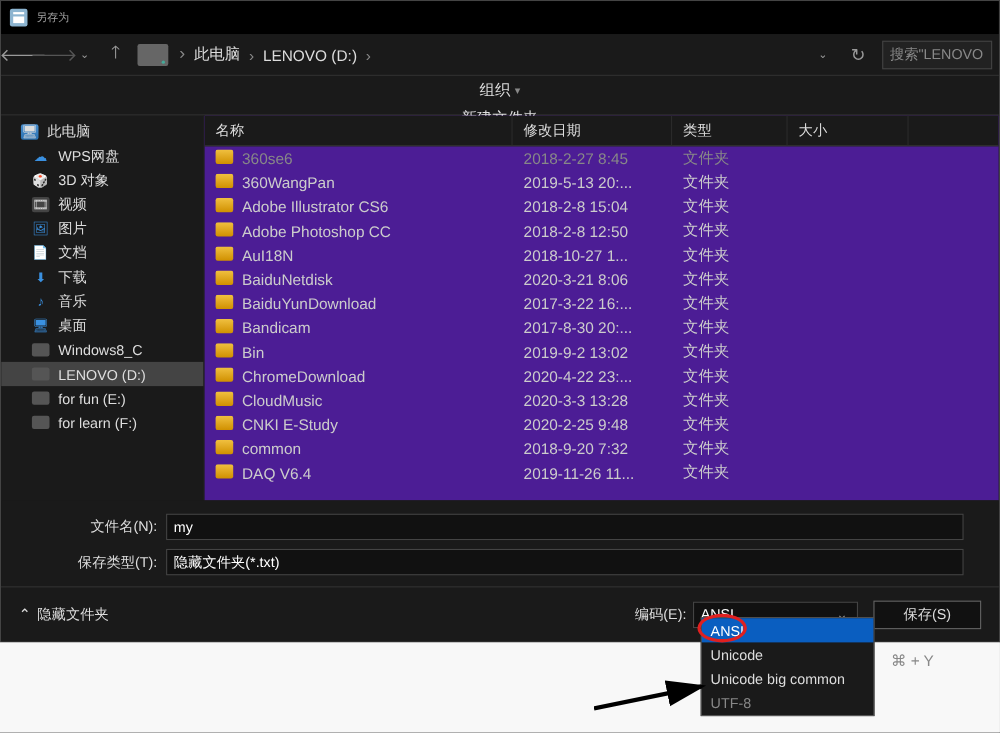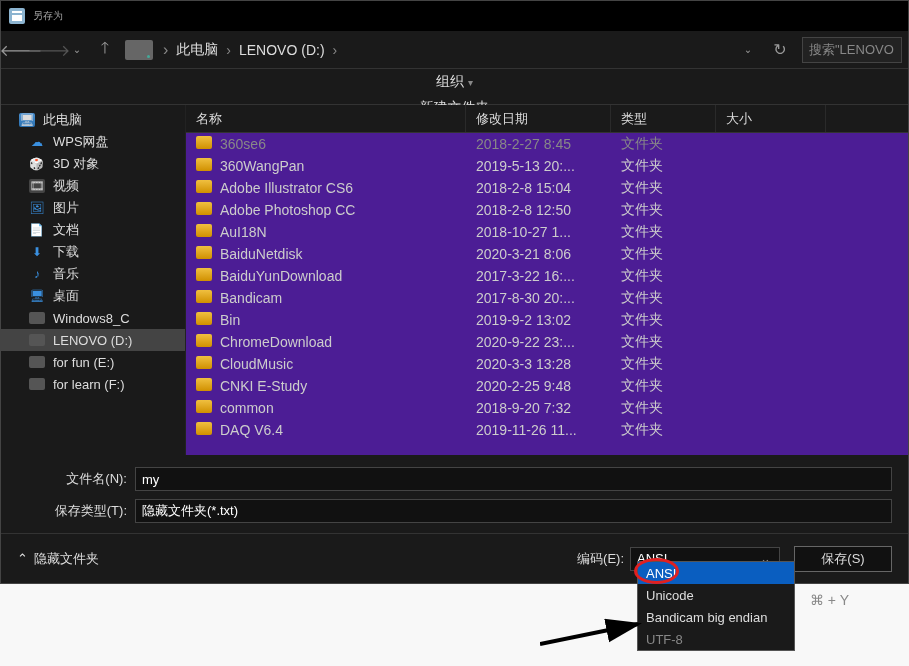--- a/index.html
+++ b/index.html
@@ -56,21 +56,21 @@
 .col-type{ flex:0 0 105px;}
 .col-size{ flex:0 0 110px;}
 
 .rows{ flex:1; overflow-y:auto;}
 .filerow{ display:flex; height:22px; align-items:center; font-size:14px; color:#ccc; cursor:pointer;}
 .filerow > div{ padding:0 10px; white-space:nowrap; overflow:hidden; text-overflow:ellipsis;}
 .folder-icon{ width:16px; height:13px; background:linear-gradient(#f0c040,#d09000); border-radius:2px; margin-right:8px; display:inline-block; position:relative;}
 .folder-icon::before{content:"";position:absolute;top:-3px;left:0;width:7px;height:3px;background:#d09000;border-radius:2px 2px 0 0;}
 
 
-.bottom{ background:#1a1a1a; padding:8px 0 6px; }
+.bottom{ background:#1a1a1a; padding:8px 16px 6px; }
 .inputrow{ display:flex; align-items:center; padding:4px 16px; gap:8px;}
 .inputrow label{ width:110px; text-align:right; font-size:13px; color:#ddd;}
 .inputrow .field{ flex:1; height:24px; background:#111; border:1px solid #444; color:#fff; font-size:13px; padding:0 6px; display:flex; align-items:center;}
 
 
 .footer{ height:50px; display:flex; align-items:center; padding:0 16px; background:#1a1a1a; border-top:1px solid #333; position:relative;}
 .hide-folders{ display:flex; align-items:center; gap:6px; font-size:13px; color:#ddd; cursor:pointer;}
 .footer .spacer{flex:1;}
 .footer label{ font-size:13px; color:#ddd;}
 .encoding-box{ width:150px; height:24px; background:#111; border:1px solid #444; padding:0 6px; display:flex; align-items:center; font-size:13px; color:#fff; margin-left:6px; cursor:pointer; position:relative;}
@@ -234,21 +234,21 @@
             <div class="col-date">2017-8-30 20:...</div>
             <div class="col-type">文件夹</div>
           </div>
           <div class="filerow">
             <div class="col-name"><span class="folder-icon"></span><span>Bin</span></div>
             <div class="col-date">2019-9-2 13:02</div>
             <div class="col-type">文件夹</div>
           </div>
           <div class="filerow">
             <div class="col-name"><span class="folder-icon"></span><span>ChromeDownload</span></div>
-            <div class="col-date">2020-9-22 23:...</div>
+            <div class="col-date">2020-4-22 23:...</div>
             <div class="col-type">文件夹</div>
           </div>
           <div class="filerow">
             <div class="col-name"><span class="folder-icon"></span><span>CloudMusic</span></div>
             <div class="col-date">2020-3-3 13:28</div>
             <div class="col-type">文件夹</div>
           </div>
           <div class="filerow">
             <div class="col-name"><span class="folder-icon"></span><span>CNKI E-Study</span></div>
             <div class="col-date">2020-2-25 9:48</div>
@@ -287,21 +287,21 @@
     <div class="spacer"></div>
     <label>编码(E):</label>
     <div class="encoding-box">ANSI</div>
     <button class="save-btn">保存(S)</button>
   </div>
 </div>
 
 <div class="dropdown" id="dropdown">
     <div class="opt hl">ANSI</div>
     <div class="opt">Unicode</div>
-    <div class="opt">Bandicam big endian</div>
+    <div class="opt">Unicode big common</div>
     <div class="opt">UTF-8</div>
   </div>
 <div class="red-circle"></div>
 <svg class="arrow-ann" width="110" height="40">
   <defs>
       <marker id="ah" markerWidth="10" markerHeight="10" refX="8" refY="3" orient="auto">
         <path d="M0,0 L0,6 L9,3 z" fill="#000"></path>
       </marker>
     </defs>
   <line x1="0" y1="30" x2="98" y2="10" stroke="#000" stroke-width="4" marker-end="url(#ah)"></line>

